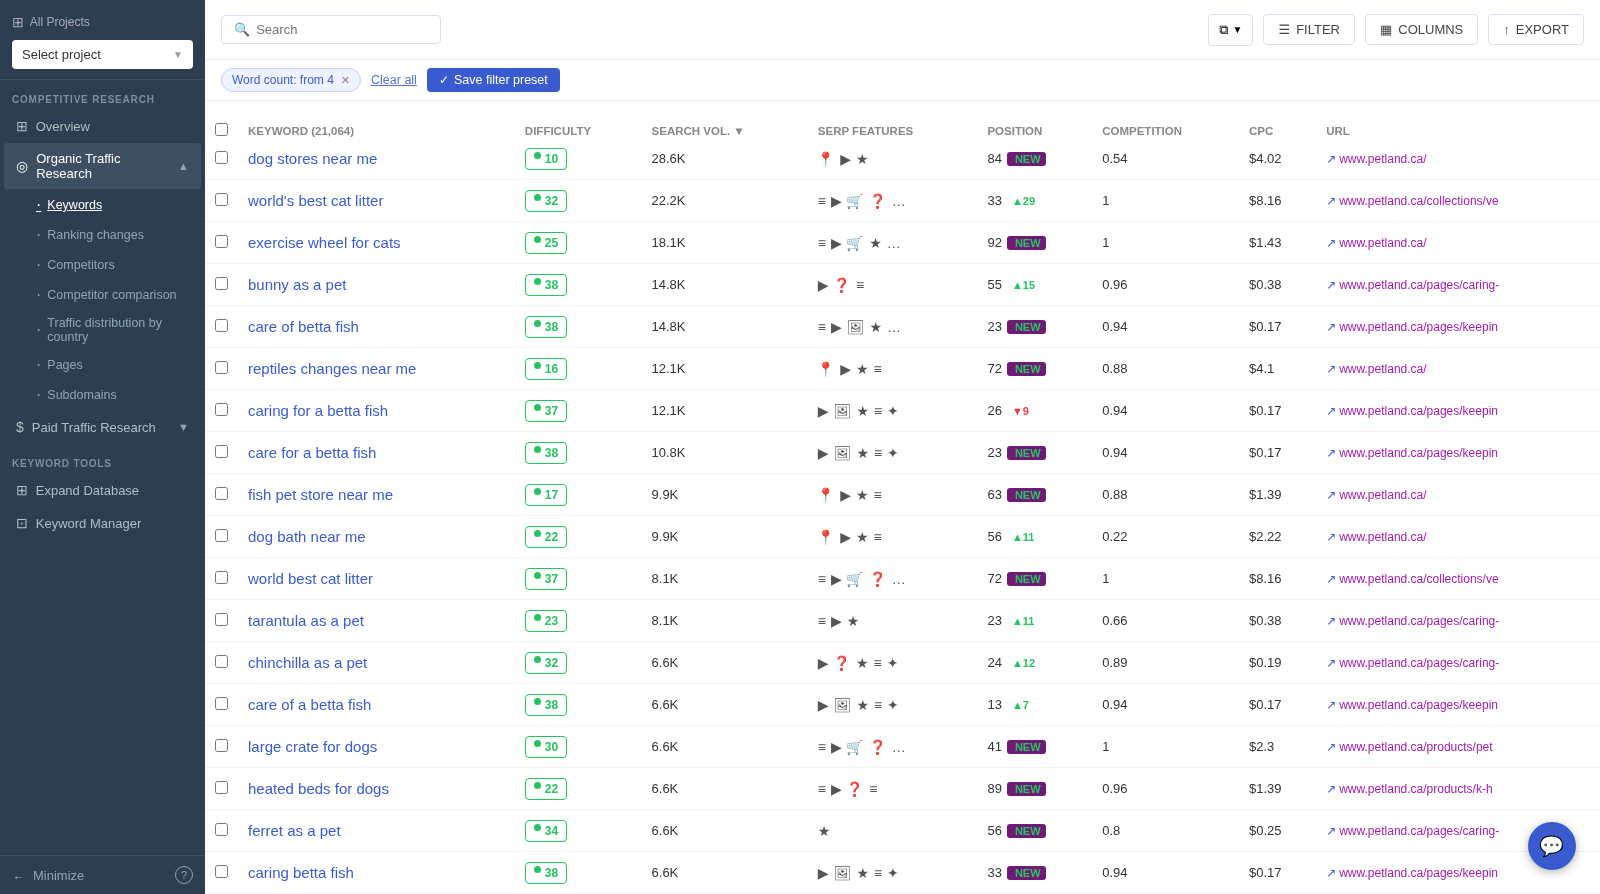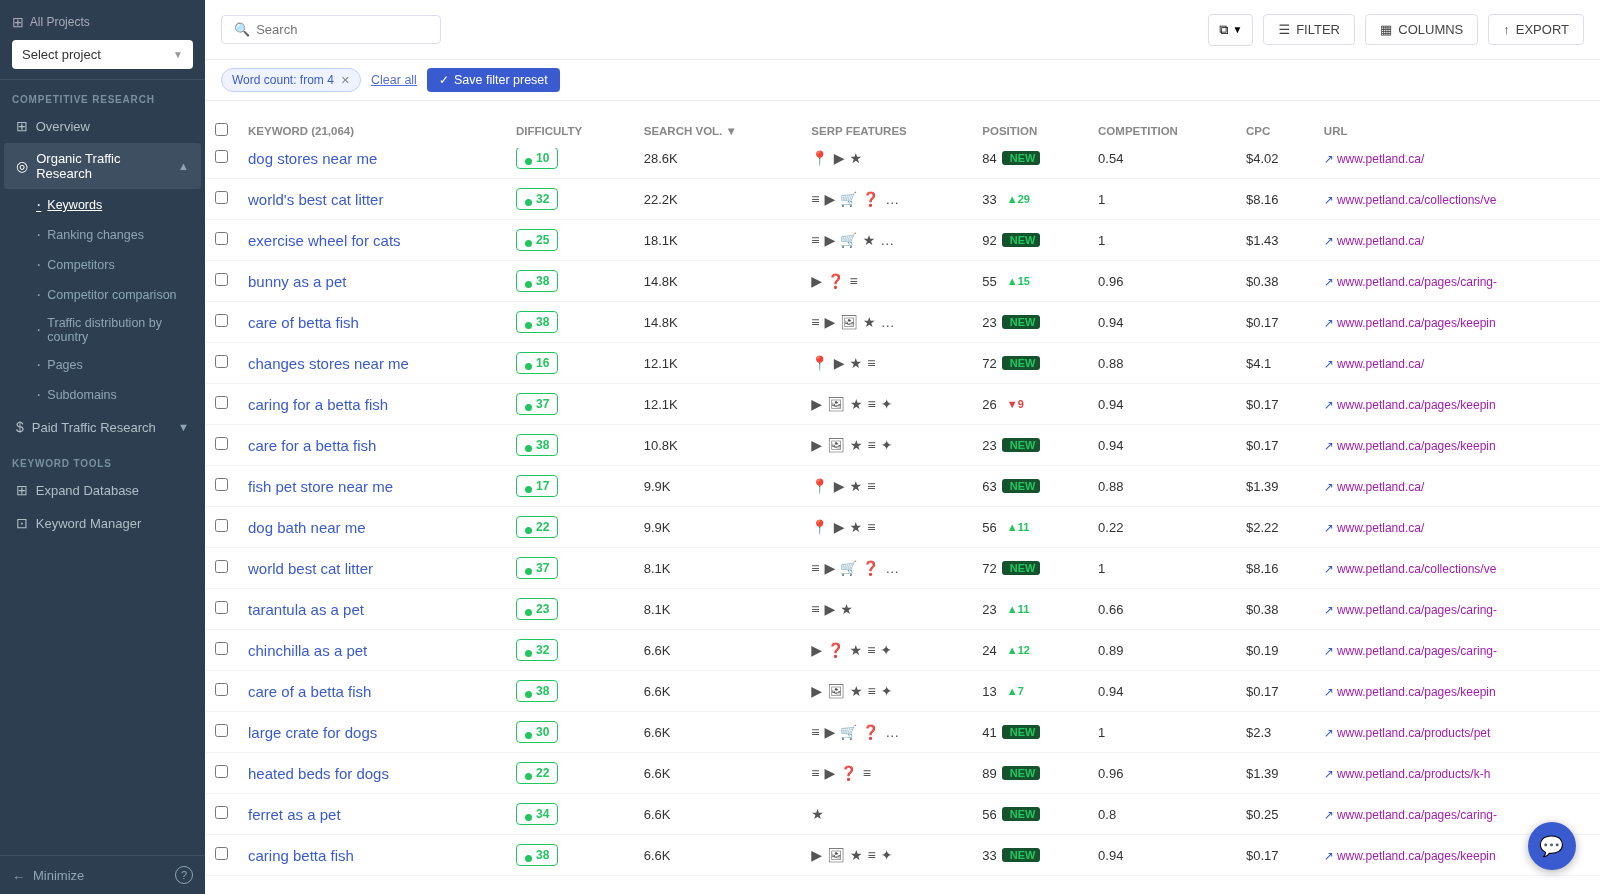--- a/index.html
+++ b/index.html
@@ -48,28 +48,28 @@
 
     
     .table-wrap { flex: 1; overflow: auto; }
     table { width: 100%; border-collapse: collapse; font-size: 13px; }
     thead tr { background: #fff; border-bottom: 2px solid #e8eaf0; position: sticky; top: 12px; z-index: 10; }
     thead th { padding: 10px 10px; text-align: left; color: #888; font-weight: 600; font-size: 11.5px; text-transform: uppercase; white-space: nowrap; background: #fff; }
     thead th.sortable { cursor: pointer; }
     tbody tr { border-bottom: 1px solid #f0f2f8; }
     td { padding: 9px 10px; vertical-align: middle; white-space: nowrap; color: #333; }
     td.keyword-cell a { color: #3a5bd0; text-decoration: none; font-size: 15px; text-align: center; }
-    .diff-badge { display: inline-flex; align-items: flex-end; gap: 4px; border: 1.5px solid #22c55e; border-radius: 4px; padding: 3px 8px; font-size: 12px; color: #22c55e; font-weight: 600; }
+    .diff-badge { display: inline-flex; align-items: flex-start; gap: 4px; border: 1.5px solid #22c55e; border-radius: 4px; padding: 3px 8px; font-size: 12px; color: #22c55e; font-weight: 600; }
     .diff-dot { width: 7px; height: 7px; border-radius: 50%; background: #22c55e; display: inline-block; }
     .search-vol { font-weight: 500; color: #333; }
     .serp-icons { display: flex; align-items: center; gap: 5px; color: #555; font-size: 14px; }
     .pos-cell { display: flex; align-items: center; gap: 5px; }
     .pos-num { font-weight: 500; color: #333; }
     .pos-badge { font-size: 11px; font-weight: 600; border-radius: 3px; padding: 1px 5px; }
-    .pos-new { color: #22c55e; background: #14532d; padding-left: 8px; }
+    .pos-new { color: #22c55e; background: #701a75; padding-left: 8px; }
     .pos-up { color: #22c55e; }
     .pos-down { color: #e53e3e; }
     .url-cell { color: #a21caf; font-size: 12px; text-decoration: none; }
     .url-icon { color: #3a5bd0; font-size: 12px; margin-right: 3px; }
     .checkbox-col { width: 32px; }
     .chat-fab { position: fixed; bottom: 24px; right: 24px; width: 48px; height: 48px; border-radius: 50%; background: #3a5bd0; display: flex; align-items: center; justify-content: center; color: #fff; font-size: 20px; cursor: pointer; box-shadow: 0 2px 10px rgba(0,0,0,0.3); z-index: 999; }
     .organic-section { }
     .collapse-arrow { font-size: 11px; color: #8fa5b5; }
   </style>
 </head>
@@ -302,21 +302,21 @@
                 <span class="pos-num">23</span> 
                 <span class="pos-badge pos-new">NEW</span>
               </div>
             </td>
             <td>0.94</td>
             <td>$0.17</td>
             <td><span class="url-icon">↗</span><a href="#" class="url-cell">www.petland.ca/pages/keepin</a></td>
           </tr>
           <tr>
             <td><input type="checkbox" style=""></td>
-            <td class="keyword-cell"><a href="#">changes stores near me</a></td>
+            <td class="keyword-cell"><a href="#">reptiles changes near me</a></td>
             <td><span class="diff-badge"><span class="diff-dot"></span>16</span></td>
             <td class="search-vol">12.1K</td>
             <td>
               <div class="serp-icons">
                 <span>📍</span>
                 <span>▶</span>
                 <span>★</span>
                 <span>≡</span>
               </div>
             </td>

